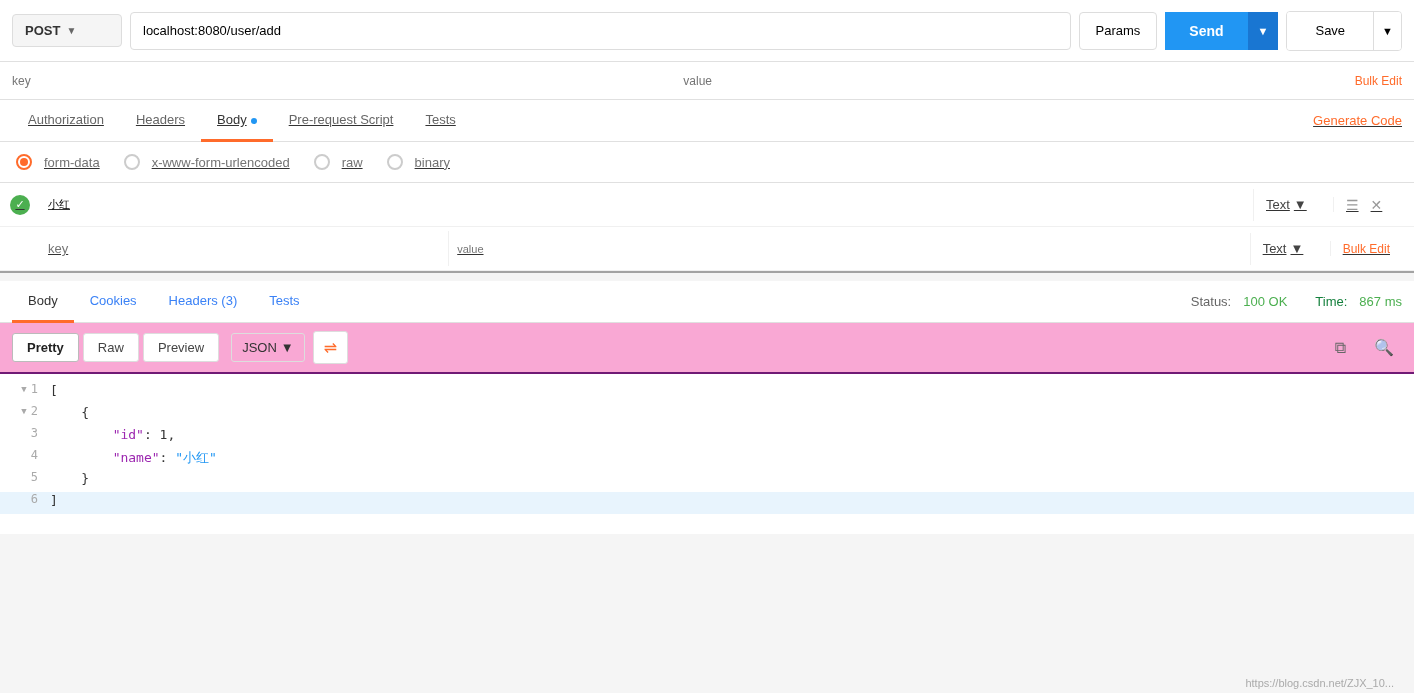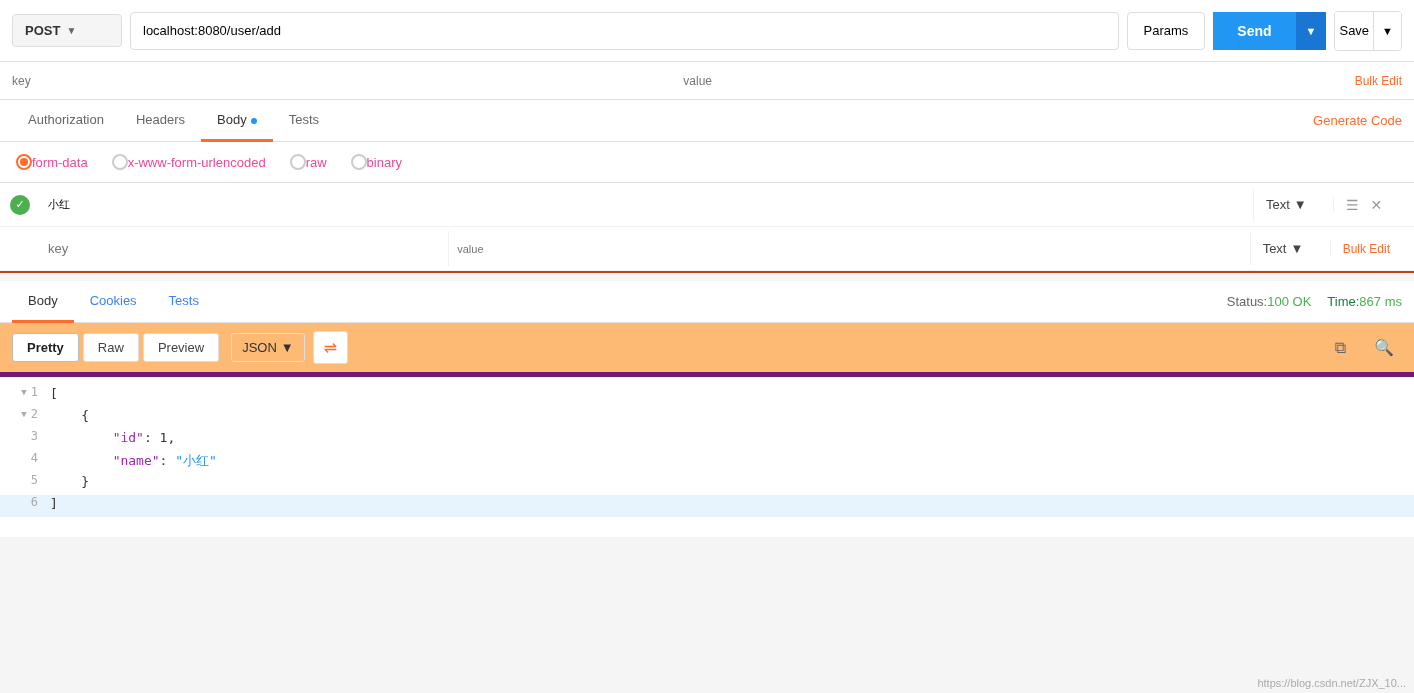--- a/index.html
+++ b/index.html
@@ -73,21 +73,21 @@
     }
     .save-btn-group {
       display: flex;
       border-radius: 4px;
       overflow: hidden;
       border: 1px solid #ddd;
     }
     .save-btn {
       background: #fff;
       border: none;
-      padding: 8px 4px;
+      padding: 8px 28px;
       font-size: 13px;
       cursor: pointer;
       height: 38px;
     }
     .save-dropdown {
       background: #fff;
       border: none;
       border-left: 1px solid #ddd;
       padding: 8px 8px;
       cursor: pointer;
@@ -116,21 +116,22 @@
     .bulk-edit-link {
       color: #FF6B2B;
       font-size: 12px;
       cursor: pointer;
       font-weight: 500;
     }
 
     
     .request-section {
       background: #fff;
-      border-bottom: 2px solid #c2410c;
+      border-bottom: 2px solid #a3a3a3;
+      text-decoration: underline;
     }
     .tabs-row {
       display: flex;
       align-items: center;
       padding: 0 12px;
       border-bottom: 1px solid #e0e0e0;
     }
     .tab {
       padding: 12px 16px;
       font-size: 13px;
@@ -166,24 +167,24 @@
       display: flex;
       align-items: center;
       padding: 12px 16px;
       gap: 24px;
       background: #fff;
       border-bottom: 1px solid #e0e0e0;
     }
     .radio-option {
       display: flex;
       align-items: center;
-      gap: 0;
-      cursor: pointer;
-      font-size: 13px;
-      color: #ec4899;
+      gap: 12px;
+      cursor: pointer;
+      font-size: 13px;
+      color: #737373;
     }
     .radio-circle {
       width: 16px;
       height: 16px;
       border-radius: 50%;
       border: 2px solid #ccc;
       display: flex;
       align-items: center;
       justify-content: center;
     }
@@ -294,36 +295,36 @@
       margin-bottom: -1px;
     }
     .response-tab.active {
       color: #333;
       border-bottom-color: #FF6B2B;
     }
     .status-info {
       margin-left: auto;
       display: flex;
       align-items: center;
-      gap: 0;
+      gap: 12px;
       font-size: 13px;
     }
     .status-ok { color: #4CAF50; font-weight: 500; }
     .status-label { color: #666; }
     .time-label { color: #15803d; margin-left: 16px; }
     .time-value { color: #4CAF50; font-weight: 500; }
 
     
     .response-toolbar {
       display: flex;
       align-items: center;
       padding: 8px 12px;
-      border-bottom: 5px solid #701a75;
+      border-bottom: 2px solid #701a75;
       gap: 4px;
-      background: #fdba74;
+      background: #f9a8d4;
     }
     .view-btn {
       padding: 6px 14px;
       border: 1px solid #ddd;
       border-radius: 3px;
       background: #fff;
       font-size: 13px;
       cursor: pointer;
       color: #444;
     }
@@ -402,21 +403,21 @@
     .code-line.highlighted { background: #e8f4fd; }
     .json-bracket { color: #333; }
     .json-key { color: #9C27B0; }
     .json-string { color: #2196F3; }
     .json-number { color: #333; }
 
     
     .watermark {
       position: fixed;
       bottom: 4px;
-      right: 8px;
+      right: 20px;
       font-size: 11px;
       color: #aaa;
     }
   </style>
 </head>
 <body>
 
 <div class="request-bar">
   <div class="method-select">
     <span>POST</span>
@@ -443,20 +444,23 @@
 <div class="request-section">
   <div class="tabs-row">
     <div class="tab">
       <span>Authorization</span>
     </div>
     <div class="tab">
       <span>Headers</span>
     </div>
     <div class="tab active">
       <span>Body</span><span class="dot"></span>
+    </div>
+    <div class="tab">
+      <span>Pre-request Script</span>
     </div>
     <div class="tab">
       <span>Tests</span>
     </div>
     <span class="generate-code">Generate Code</span>
   </div>
 
   <div class="body-options">
     <label class="radio-option">
       <div class="radio-circle selected"></div>
@@ -511,20 +515,23 @@
 
 <div class="response-section">
   <div class="response-tabs-row">
     <div class="response-tab active">
       <span>Body</span>
     </div>
     <div class="response-tab">
       <span>Cookies</span>
     </div>
     <div class="response-tab">
+      <span>Headers (3)</span>
+    </div>
+    <div class="response-tab">
       <span>Tests</span>
     </div>
     <div class="status-info">
       <span class="status-label">Status:</span>
       <span class="status-ok">100 OK</span>
       <span class="time-label">Time:</span>
       <span class="time-value">867 ms</span>
     </div>
   </div>
 

